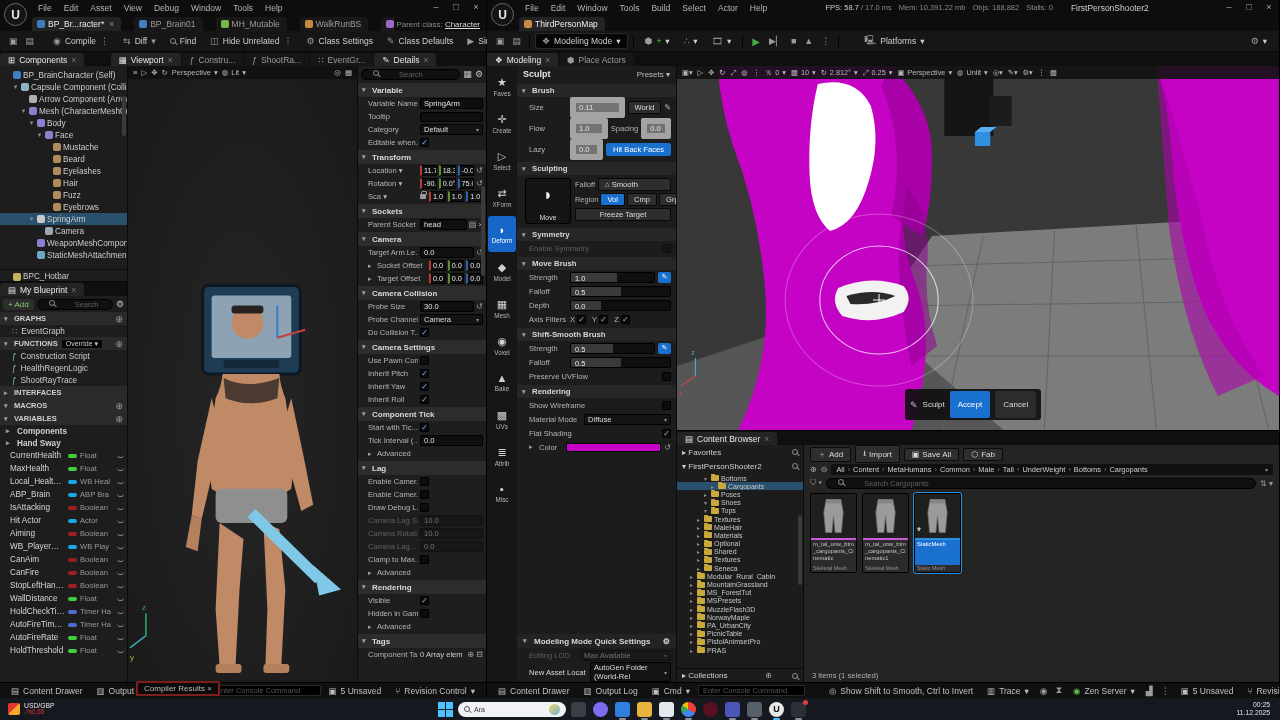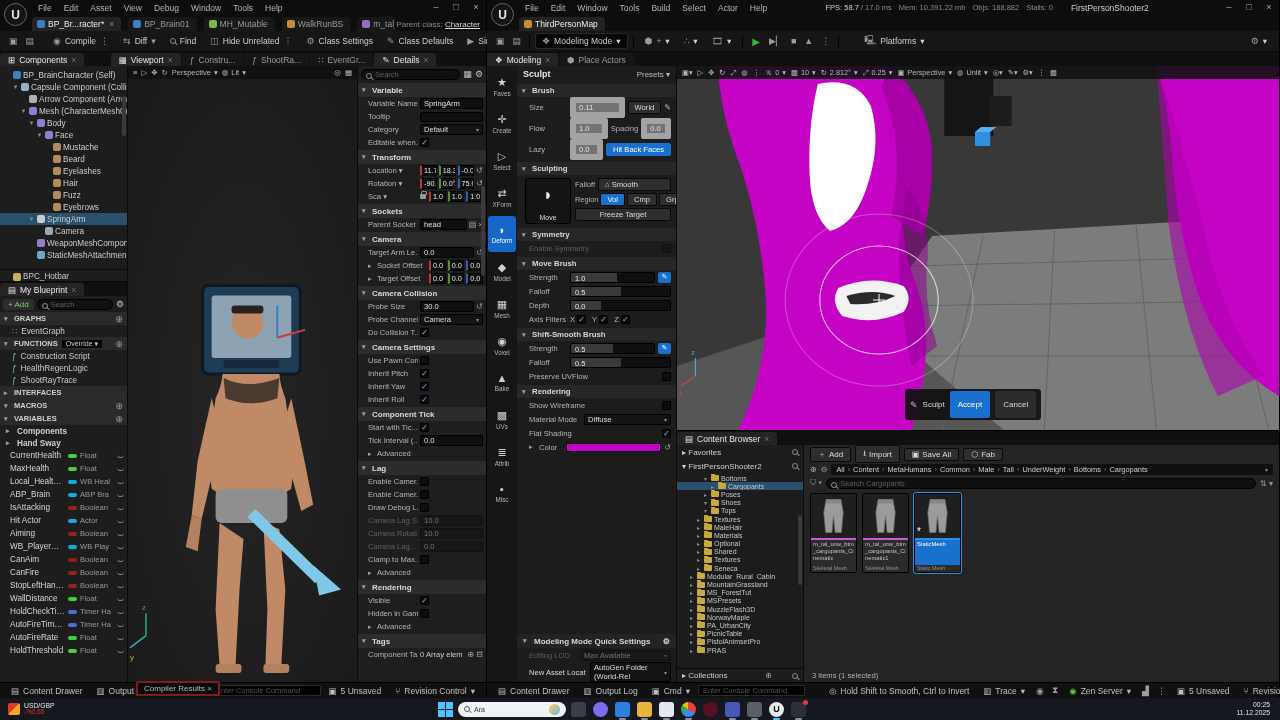--- a/index.html
+++ b/index.html
@@ -51,21 +51,21 @@
 .col-comp{width:128px;background:#1d1d1d;border-right:1px solid #0a0a0a;display:flex;flex-direction:column;min-height:0}
 .trow{display:flex;align-items:center;height:12px;gap:2px;white-space:nowrap;overflow:hidden;flex:none;font-size:8.2px;color:#cdcdcd}
 .trow.sel{background:#29506d}
 .trow.gap{margin-top:8px;border-top:1px solid #0c0c0c;padding-top:2px}
 .tw{width:7px;flex:none;color:#8a8a8a;font-size:7px;text-align:center}
 .ticon{width:8px;height:8px;flex:none;border-radius:2px}
 .mybp{border-top:1px solid #0a0a0a;display:flex;flex-direction:column;flex:1;min-height:0}
 .mybp-tabrow{height:14px;background:#0f0f0f;display:flex;align-items:flex-end}
 .addrow{height:16px;display:flex;align-items:center;gap:3px;padding:0 3px;background:#1d1d1d}
 .addbtn{background:#2e2e2e;border-radius:2px;color:#7ec96f;font-size:8px;padding:1px 5px;white-space:nowrap}
-.searchbox{flex:1;display:flex;align-items:flex-end;gap:3px;background:#101010;border:1px solid #000;border-radius:7px;height:11px;padding:0 4px;min-width:0}
+.searchbox{flex:1;display:flex;align-items:flex-start;gap:20px;background:#101010;border:1px solid #000;border-radius:7px;height:11px;padding:0 11px;min-width:0}
 .searchbox input{background:transparent;border:none;outline:none;color:#bbb;font-size:7.5px;width:100%}
 .searchbox input::placeholder{color:#5f5f5f}
 .mag{width:6px;height:6px;border:1px solid #8a8a8a;border-radius:50%;position:relative;flex:none}
 .mag::after{content:"";position:absolute;width:4px;height:1px;background:#8a8a8a;transform:rotate(45deg);right:-3px;bottom:-1px}
 .bp-sec{height:13px;background:#2a2a2a;display:flex;align-items:center;padding:0 4px;font-size:7.5px;font-weight:bold;color:#cfcfcf;flex:none;gap:3px}
 .bp-sec .plus{margin-left:auto;color:#9a9a9a;font-weight:normal;font-size:9px}
 .bp-item{height:12px;display:flex;align-items:center;gap:4px;padding-left:12px;font-size:8.2px;color:#cdcdcd;flex:none;white-space:nowrap}
 .vrow{height:13px;display:flex;align-items:center;gap:3px;padding:0 3px 0 10px;font-size:8.2px;flex:none;white-space:nowrap;overflow:hidden}
 .vname{color:#d6d6d6;flex:1;overflow:hidden;text-overflow:ellipsis}
 .pill{width:9px;height:4px;border-radius:2px;flex:none}
@@ -204,21 +204,21 @@
           <span class="menu-item">Tools</span>
           <span class="menu-item">Help</span>
         </div>
       <div class="winbtns">
         <span class="winbtn">–</span>
         <span class="winbtn">□</span>
         <span class="winbtn">×</span>
       </div>
     </div>
     <div class="assettabs">
-      <div id="lw-atabs" style="display:flex;gap:7px;align-items:flex-end;min-width:0;overflow:hidden">
+      <div id="lw-atabs" style="display:flex;gap:13px;align-items:flex-end;min-width:0;overflow:hidden">
           <span class="atab active">
       <span class="aticon" style="background:#3e7fc1"></span>
       <span>BP_Br...racter*</span>
             <span class="close">×</span>
           </span>
           <span class="atab">
       <span class="aticon" style="background:#3e7fc1"></span>
       <span>BP_Brain01</span>
           </span>
           <span class="atab">
@@ -1507,21 +1507,21 @@
           <span>Content Drawer</span>
         </span>
       <span class="sb-item">
           <span class="ti">▥</span>
           <span>Output Log</span>
         </span>
       <span class="sb-item"><span class="ti">▣</span><span>Cmd</span> ▾</span>
       <input class="console" placeholder="Enter Console Command" style="">
       <span class="sb-item" style="margin-left:16px">
           <span class="ti">◎</span>
-          <span>Hold Shift to Smooth, Ctrl to Invert</span>
+          <span>Show Shift to Smooth, Ctrl to Invert</span>
         </span>
       <span class="sb-right">
         <span class="sb-item"><span class="ti">▥</span><span>Trace</span> ▾</span>
         <span class="tb-ic">◉</span>
         <span class="tb-ic">⧗</span>
         <span class="sb-item"><span class="ti green">◉</span><span>Zen Server</span> ▾</span>
         <span class="tb-ic">▟</span>
         <span class="tb-ic">⋮</span>
         <span class="sb-item">
             <span class="ti">▣</span>

